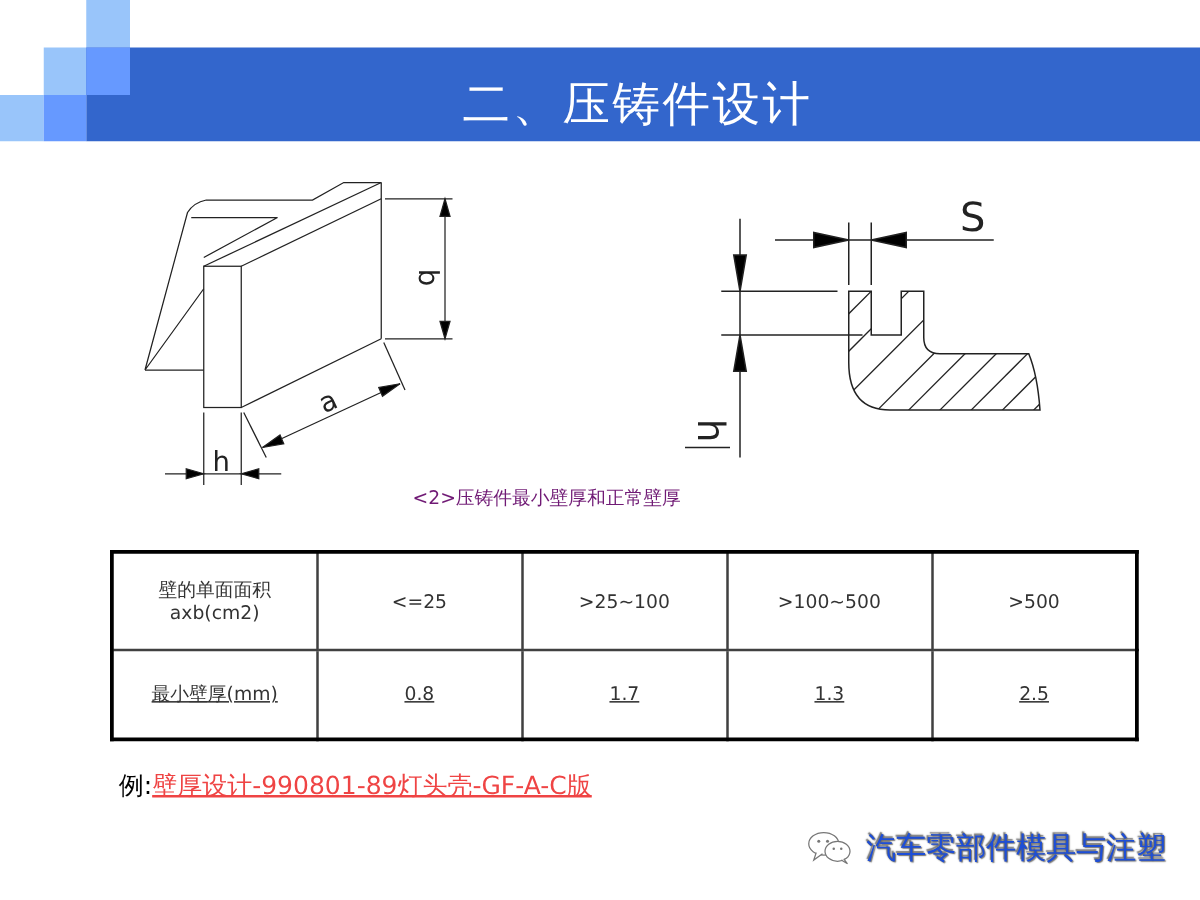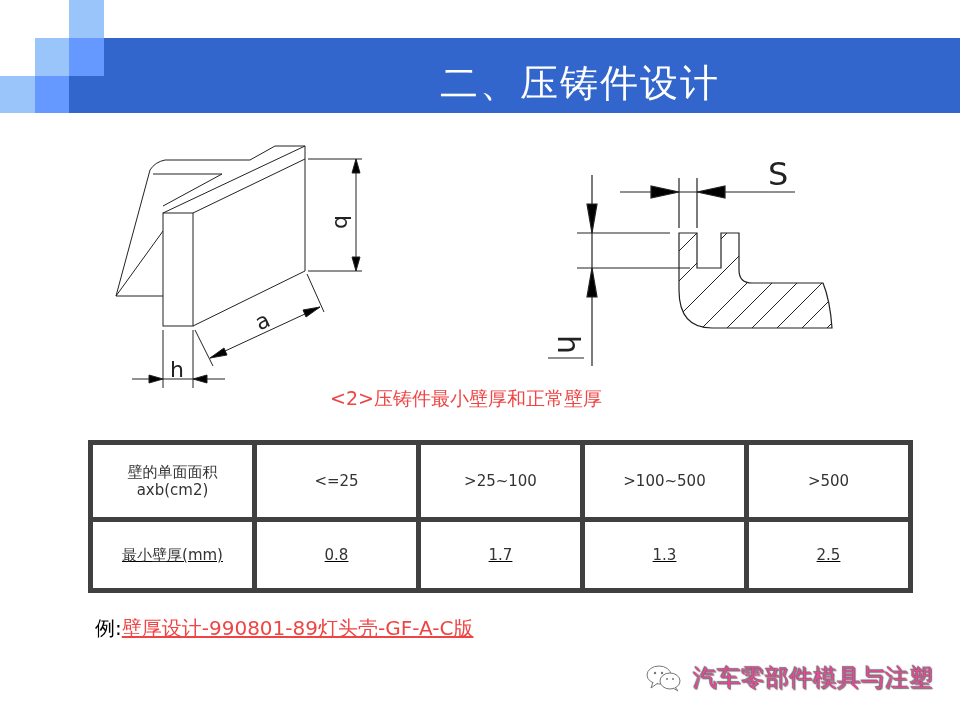--- a/index.html
+++ b/index.html
@@ -9,55 +9,55 @@
       font-family: "DejaVu Sans", "Liberation Sans", sans-serif;
       color: #000;
     }
     .sq { position: absolute; }
     .banner {
       position: absolute; left: 69px; top: 38px; width: 891px; height: 75px;
       background: #3366cc;
     }
     .title {
       position: absolute; left: 300px; top: 58px; width: 420px; height: 50px;
-      color: #ffffff; font-size: 38px; line-height: 50px; text-align: right;
+      color: #ffffff; font-size: 38px; line-height: 50px; text-align: center;
       font-family: "DejaVu Serif", "Liberation Serif", serif;
       letter-spacing: 2px;
     }
     svg.drawing { position: absolute; }
     .caption {
       position: absolute; left: 330px; top: 384px; width: 320px; height: 28px;
-      font-size: 19px; line-height: 28px; color: #ef4444; text-align: left;
+      font-size: 15px; line-height: 28px; color: #701a75; text-align: left;
       white-space: nowrap;
     }
     table.spec {
       position: absolute; left: 88px; top: 440px; width: 820px; height: 153px;
       border-collapse: collapse;
       border: 3px solid #000;
       table-layout: fixed;
     }
     table.spec td {
-      border: 5px solid #404040;
+      border: 2px solid #404040;
       text-align: center; vertical-align: middle;
       font-size: 15px; color: #333; line-height: 18px;
       padding: 0;
     }
     table.spec tr.r0 { height: 57px; }
     table.spec tr.r1 { height: 52px; text-decoration: underline; }
     table.spec tr.r2 { height: 44px; }
     .example {
       position: absolute; left: 95px; top: 614px; height: 28px;
       font-size: 20px; line-height: 28px; white-space: nowrap;
     }
     .example .lbl { color: #000; }
     .example a { color: #ef4444; text-decoration: underline; }
     .watermark {
       position: absolute; left: 645px; top: 660px; height: 36px;
       display: flex; align-items: center; gap: 8px;
-      color: #ec4899; font-size: 24px;
+      color: #1d4ed8; font-size: 24px;
       text-shadow: 0 0 1px #555, 1px 1px 1px #777, -1px -1px 1px #777;
       white-space: nowrap;
     }
   </style>
 </head>
 <body>
 
 <div class="sq" style="left:69px;top:0;width:35px;height:38px;background:#99c5fa;"></div>
 <div class="sq" style="left:35px;top:38px;width:34px;height:38px;background:#99c5fa;"></div>
 <div class="banner"></div>

